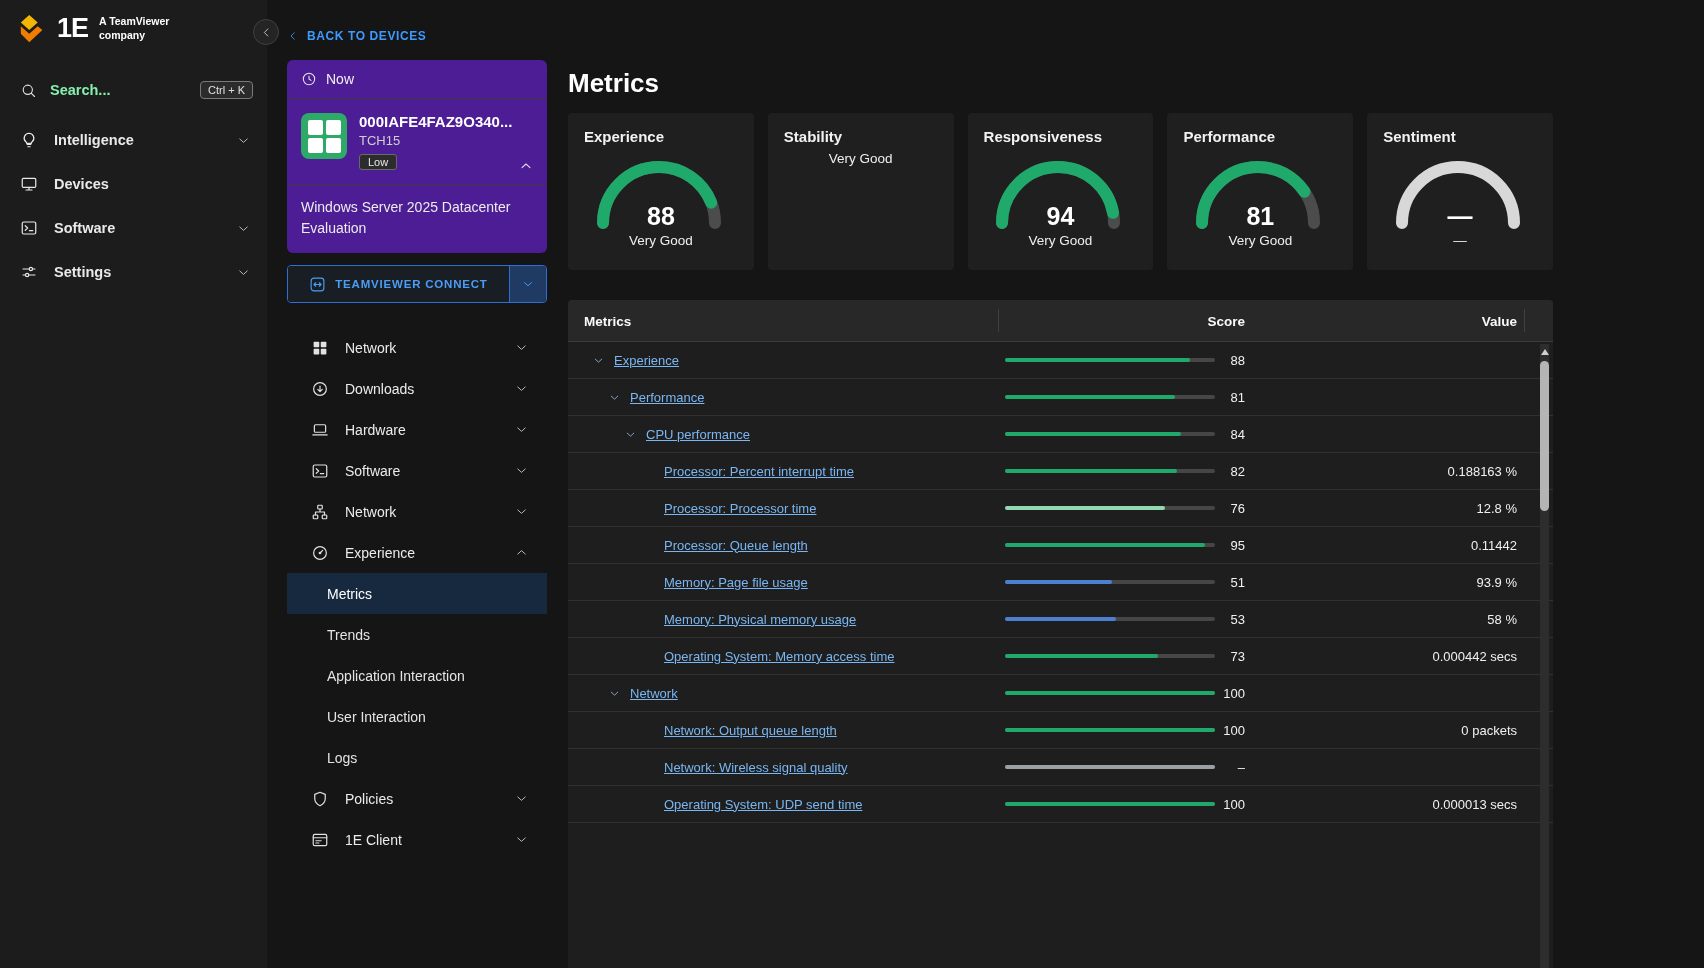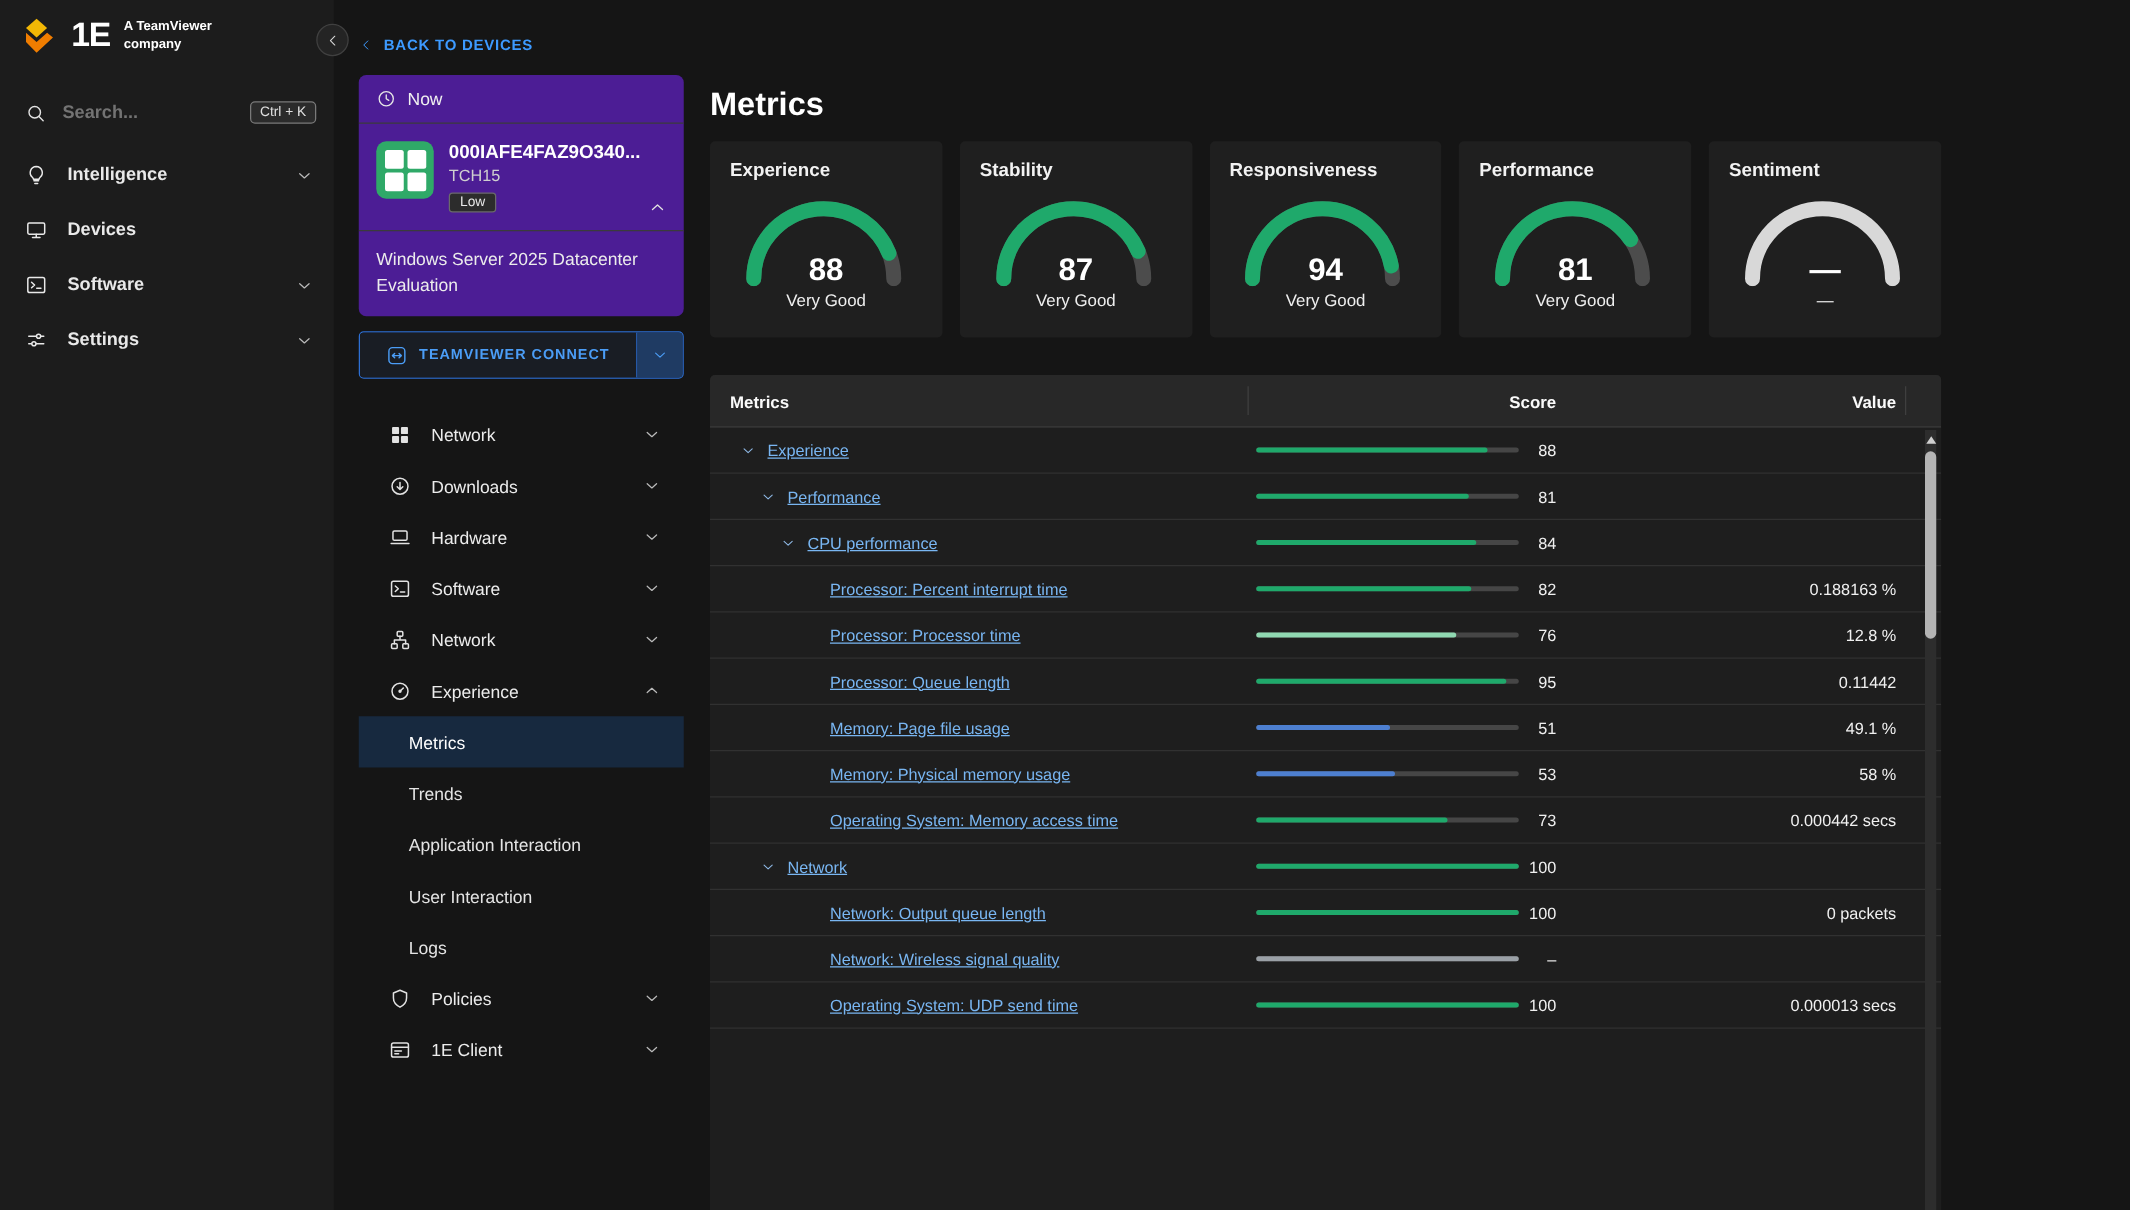--- a/index.html
+++ b/index.html
@@ -15,21 +15,21 @@
   .ic14 { width:13px; height:13px; }
 
   
   .sidebar { position:absolute; left:0; top:0; width:267px; height:968px; background:#1c1c1c; }
   .brand { display:flex; align-items:center; gap:9px; padding:13px 18px 10px 18px; }
   .brand-logo { width:30px; height:30px; }
   .brand-1e { font-size:27px; font-weight:800; color:#fff; letter-spacing:-1px; }
   .brand-tag { font-size:10.5px; font-weight:700; color:#fff; line-height:1.25; margin-left:2px; }
   .search-row { display:flex; align-items:center; gap:13px; height:44px; padding:0 14px 0 20px; margin-top:14px; cursor:pointer; }
   .search-ic { width:17px; height:17px; color:#e2e2e2; }
-  .search-label { font-size:14.5px; font-weight:600; color:#737373; }
+  .search-label { font-size:14.5px; font-weight:600; color:#86efac; }
   .kbd { margin-left:auto; font-size:11px; color:#e0e0e0; background:#2b2b2b; border:1px solid #7a7a7a; border-radius:4px; padding:2px 7px; }
   .side-nav { margin-top:6px; }
   .side-item { display:flex; align-items:center; gap:16px; height:44px; padding:0 16px 0 20px; cursor:pointer; color:#e9e9e9; }
   .side-item .chev { margin-left:auto; color:#b9b9b9; }
   .side-label { font-size:14.5px; font-weight:600; }
   .collapse-btn {
     position:absolute; left:253px; top:19px; width:26px; height:26px; border-radius:50%;
     background:#242424; border:1px solid #404040; display:flex; align-items:center; justify-content:center;
     color:#d8d8d8; cursor:pointer; z-index:5;
   }
@@ -382,24 +382,20 @@
       <div class="gauge-card">
         <div class="gauge-title">Experience</div>
         <div class="gauge-wrap"><svg class="gauge-svg" viewBox="0 0 140 74">
             <path d="M12 68 A56 56 0 0 1 124 68" stroke="#4c4c4c"></path>
             <path d="M12 68 A56 56 0 0 1 124 68" stroke="#1fa96b" stroke-dasharray="154.8 400"></path>
           </svg><div class="gauge-num">88</div></div>
         <div class="gauge-label">Very Good</div>
       </div>
       <div class="gauge-card">
         <div class="gauge-title">Stability</div>
-        <div class="gauge-wrap"><svg class="gauge-svg" viewBox="0 0 140 74">
-            <path d="M12 68 A56 56 0 0 1 124 68" stroke="#4c4c4c"></path>
-            <path d="M12 68 A56 56 0 0 1 124 68" stroke="#1fa96b" stroke-dasharray="153.1 400"></path>
-          </svg><div class="gauge-num">87</div></div>
         <div class="gauge-label">Very Good</div>
       </div>
       <div class="gauge-card">
         <div class="gauge-title">Responsiveness</div>
         <div class="gauge-wrap"><svg class="gauge-svg" viewBox="0 0 140 74">
             <path d="M12 68 A56 56 0 0 1 124 68" stroke="#4c4c4c"></path>
             <path d="M12 68 A56 56 0 0 1 124 68" stroke="#1fa96b" stroke-dasharray="165.4 400"></path>
           </svg><div class="gauge-num">94</div></div>
         <div class="gauge-label">Very Good</div>
       </div>
@@ -504,21 +500,21 @@
           <div class="tvalue">0.11442</div>
         </div>
         <div class="trow">
           <div class="tlabel" style="padding-left:96px">
             <a class="tlink">Memory: Page file usage</a>
           </div>
           <div class="bar">
             <div class="barfill" style="width:51%;background:#4d7fd0"></div>
           </div>
           <div class="tscore">51</div>
-          <div class="tvalue">49.1 %</div>
+          <div class="tvalue">93.9 %</div>
         </div>
         <div class="trow">
           <div class="tlabel" style="padding-left:96px">
             <a class="tlink">Memory: Physical memory usage</a>
           </div>
           <div class="bar">
             <div class="barfill" style="width:53%;background:#4d7fd0"></div>
           </div>
           <div class="tscore">53</div>
           <div class="tvalue">58 %</div>

